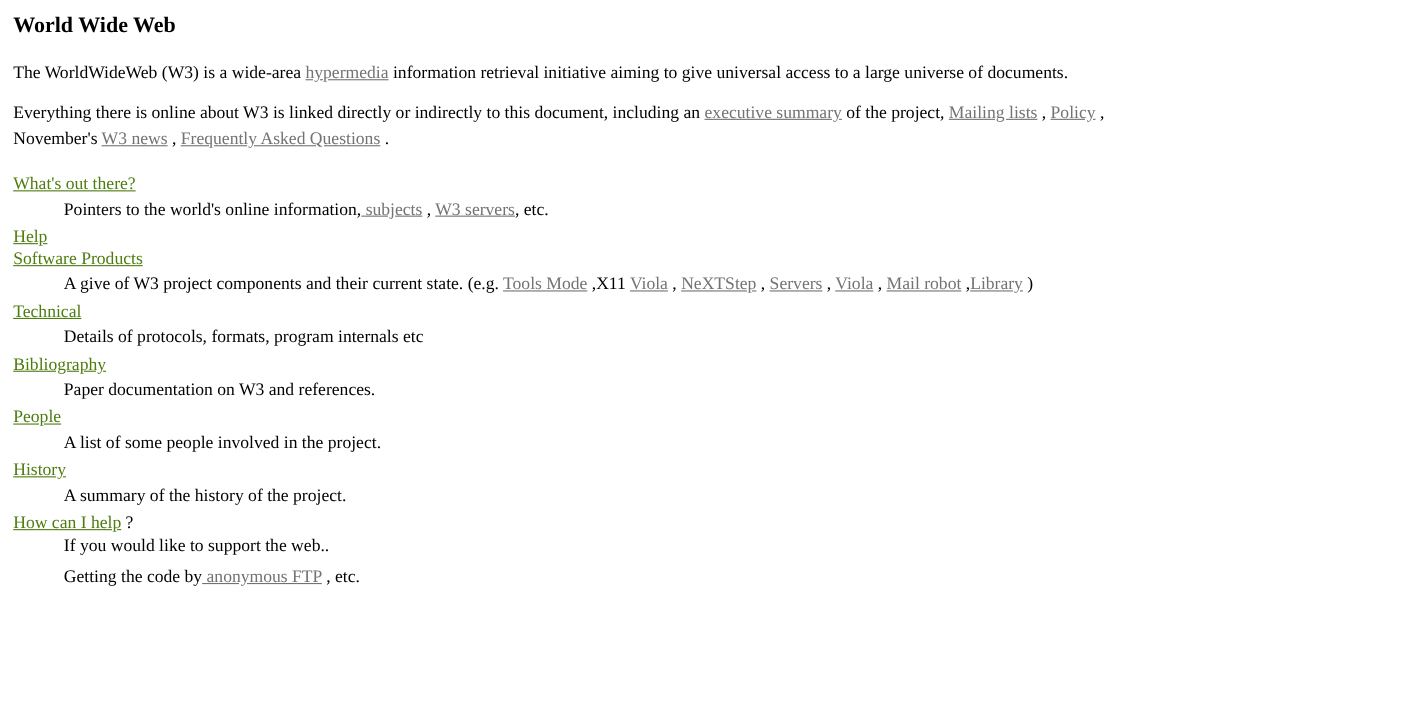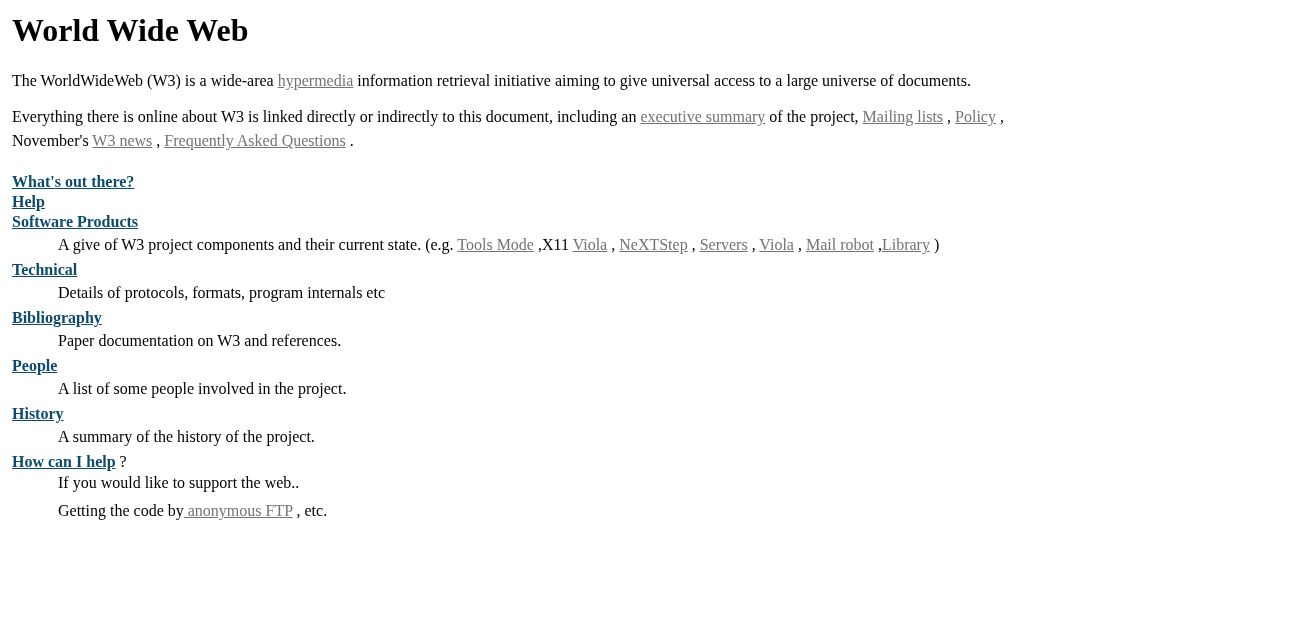--- a/index.html
+++ b/index.html
@@ -10,39 +10,38 @@
     body {
       font-family: Times New Roman, Times, serif;
       font-size: 16px;
       background: #ffffff;
       color: #000000;
       padding: 8px 12px;
       width: 1289px;
       min-height: 639px;
     }
     h1 {
-      font-size: 32px;
+      font-size: 20px;
       font-weight: bold;
       margin-bottom: 20px;
       margin-top: 4px;
     }
     p {
       margin-bottom: 12px;
       line-height: 1.5;
     }
     a {
       color: #737373;
       text-decoration: underline;
     }
     .section-link {
       display: block;
-      color: #0c4a6e;
+      color: #4d7c0f;
       text-decoration: underline;
       margin-bottom: 2px;
-      font-weight: bold;
     }
     .section-desc {
       margin-left: 46px;
       margin-bottom: 4px;
       line-height: 1.5;
     }
     .intro-para {
       margin-bottom: 12px;
     }
     .links-para {
@@ -58,20 +57,23 @@
   <span>The WorldWideWeb (W3) is a wide-area </span><a href="#">hypermedia</a><span> information retrieval initiative aiming to give universal access to a large universe of documents.</span>
 </p>
 
 <p class="links-para">
   <span>Everything there is online about W3 is linked directly or indirectly to this document, including an </span><a href="#">executive summary</a><span> of the project, </span><a href="#">Mailing lists</a><span> , </span><a href="#">Policy</a><span> ,</span><br>
   <span>November's </span><a href="#">W3 news</a><span> , </span><a href="#">Frequently Asked Questions</a><span> .</span>
 </p>
 
 <div>
   <a class="section-link" href="#">What's out there?</a>
+  <div class="section-desc">
+    <span>Pointers to the world's online information,</span><a href="#"> subjects</a><span> , </span><a href="#">W3 servers</a><span>, etc.</span>
+  </div>
 </div>
 
 <div>
   <a class="section-link" href="#">Help</a>
 </div>
 
 <div>
   <a class="section-link" href="#">Software Products</a>
   <div class="section-desc">
     <span>A give of W3 project components and their current state. (e.g. </span><a href="#">Tools Mode</a><span> ,X11 </span><a href="#">Viola</a><span> , </span><a href="#">NeXTStep</a><span> , </span><a href="#">Servers</a><span> , </span><a href="#">Viola</a><span> , </span><a href="#">Mail robot</a><span> ,</span><a href="#">Library</a><span> )</span>

